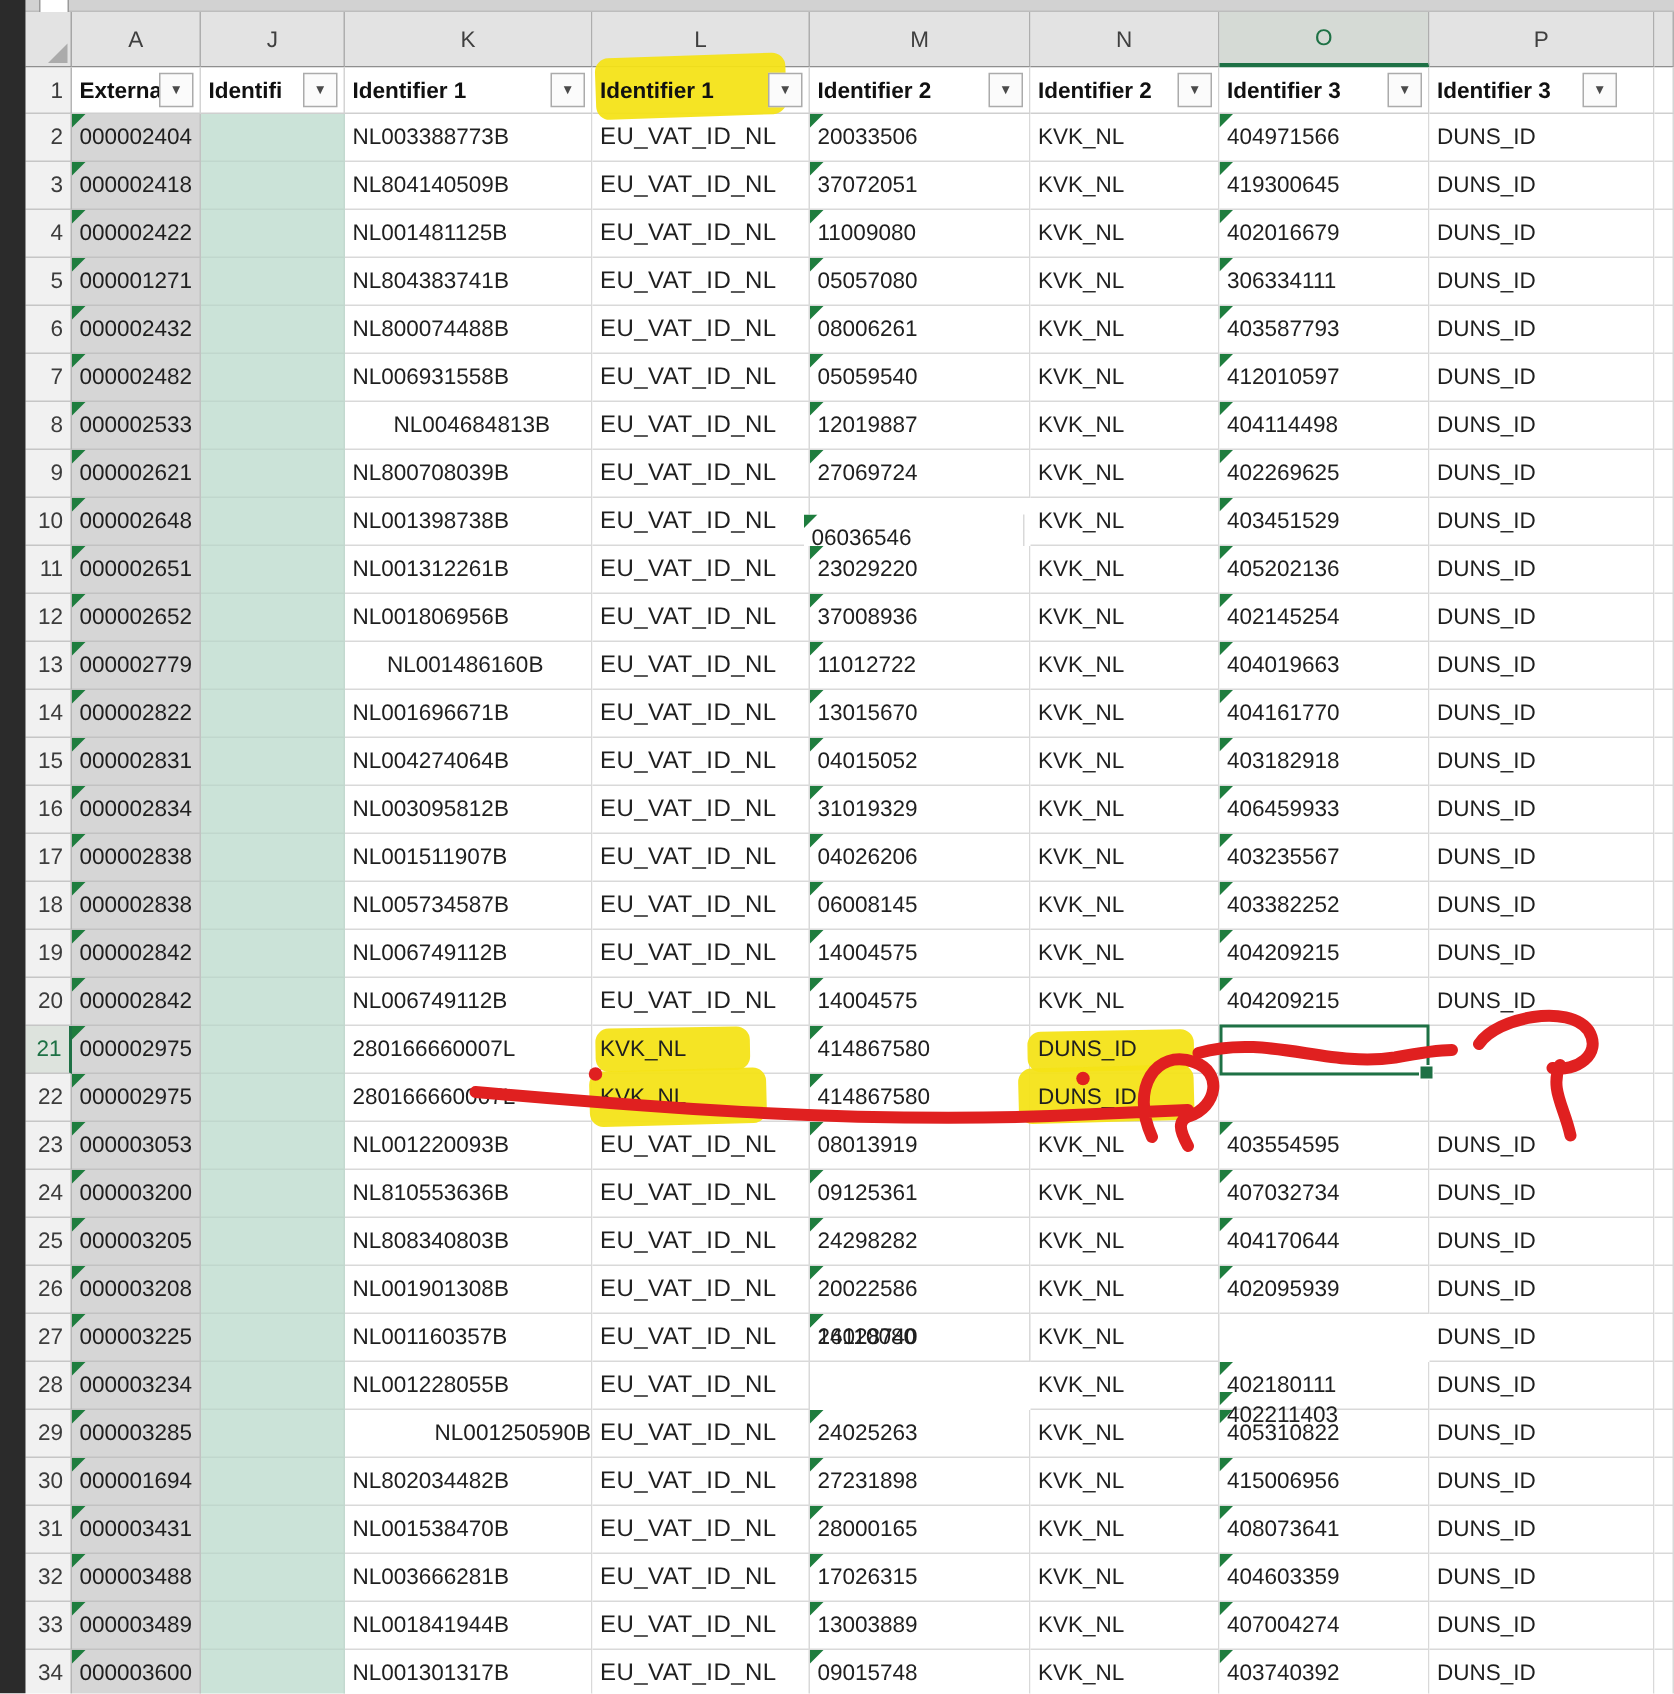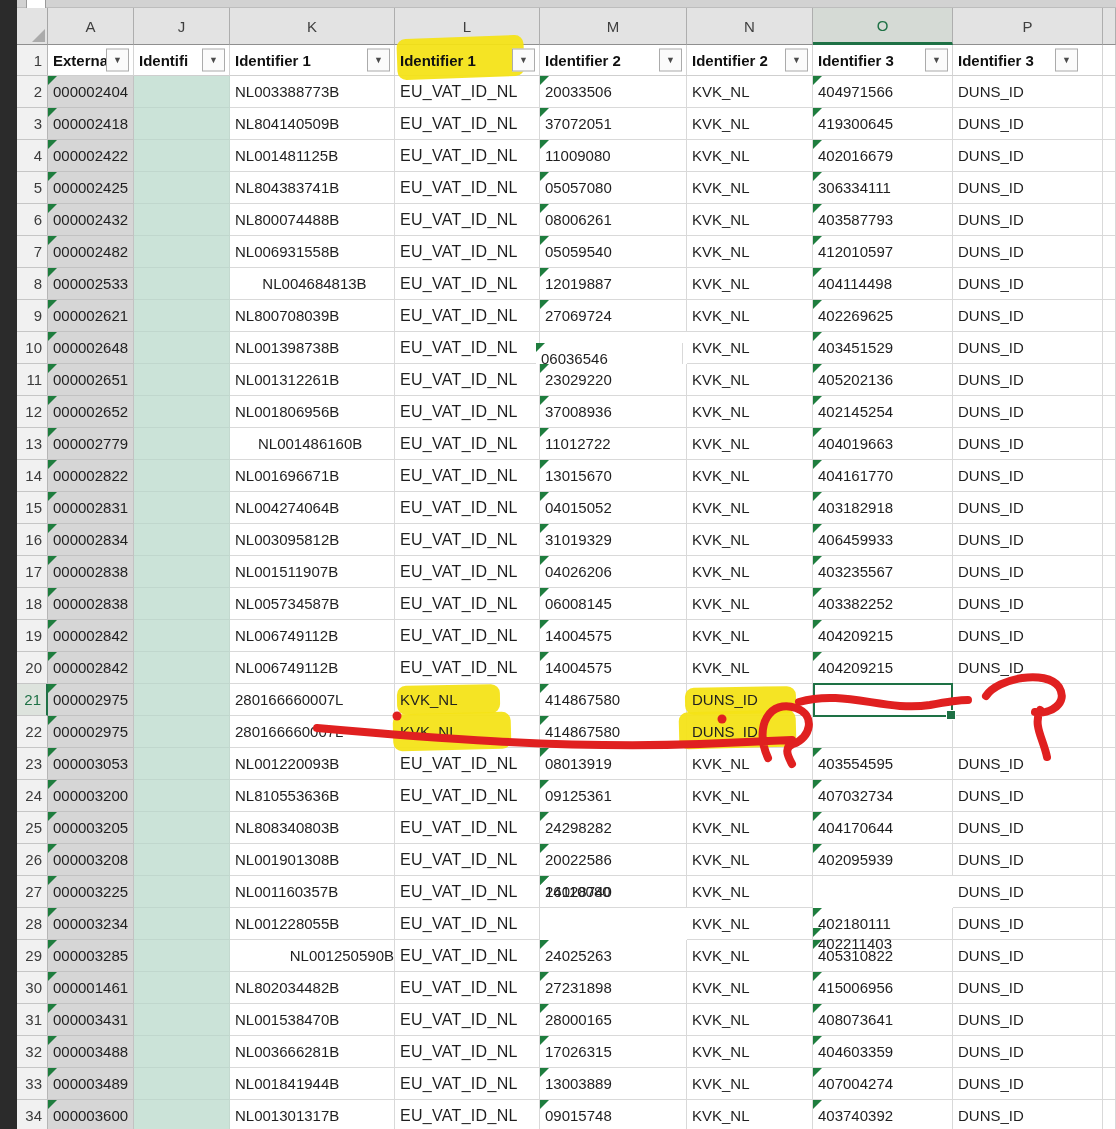--- a/index.html
+++ b/index.html
@@ -205,21 +205,21 @@
       <div class="tri"></div>
     </div>
     <div class="abs cell" style="left: 953px; top: 140px; width: 150px; height: 32px;">
       <span class="txt">DUNS_ID</span>
     </div>
     <div class="abs cell" style="left: 1103px; top: 140px; width: 13px; height: 32px;"></div>
     <div class="abs rowhdr" style="left: 17px; top: 172px; width: 31px; height: 32px;">
       <span class="txt">5</span>
     </div>
     <div class="abs cell colA" style="left: 48px; top: 172px; width: 86px; height: 32px;">
-      <span class="txt">000002425</span>
+      <span class="txt">000001271</span>
       <div class="tri"></div>
     </div>
     <div class="abs cell colJ" style="left: 134px; top: 172px; width: 96px; height: 32px;"></div>
     <div class="abs cell" style="left: 230px; top: 172px; width: 165px; height: 32px;">
       <span class="txt">NL804383741B</span>
     </div>
     <div class="abs cell vat" style="left: 395px; top: 172px; width: 145px; height: 32px;">
       <span class="txt">EU_VAT_ID_NL</span>
     </div>
     <div class="abs cell" style="left: 540px; top: 172px; width: 147px; height: 32px;">
@@ -920,21 +920,21 @@
       <div class="tri"></div>
     </div>
     <div class="abs cell" style="left: 953px; top: 940px; width: 150px; height: 32px;">
       <span class="txt">DUNS_ID</span>
     </div>
     <div class="abs cell" style="left: 1103px; top: 940px; width: 13px; height: 32px;"></div>
     <div class="abs rowhdr" style="left: 17px; top: 972px; width: 31px; height: 32px;">
       <span class="txt">30</span>
     </div>
     <div class="abs cell colA" style="left: 48px; top: 972px; width: 86px; height: 32px;">
-      <span class="txt">000001461</span>
+      <span class="txt">000001694</span>
       <div class="tri"></div>
     </div>
     <div class="abs cell colJ" style="left: 134px; top: 972px; width: 96px; height: 32px;"></div>
     <div class="abs cell" style="left: 230px; top: 972px; width: 165px; height: 32px;">
       <span class="txt">NL802034482B</span>
     </div>
     <div class="abs cell vat" style="left: 395px; top: 972px; width: 145px; height: 32px;">
       <span class="txt">EU_VAT_ID_NL</span>
     </div>
     <div class="abs cell" style="left: 540px; top: 972px; width: 147px; height: 32px;">

